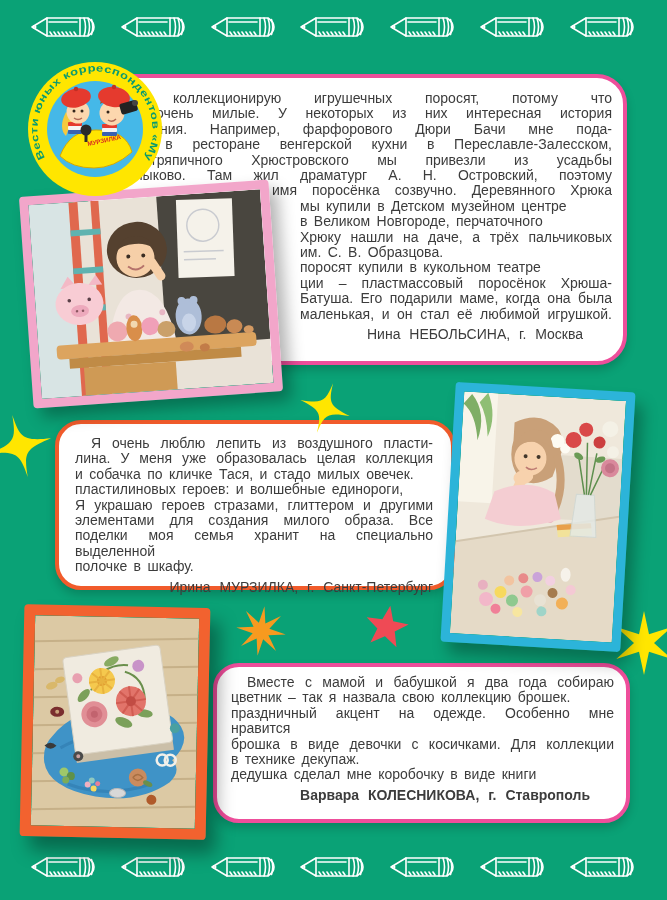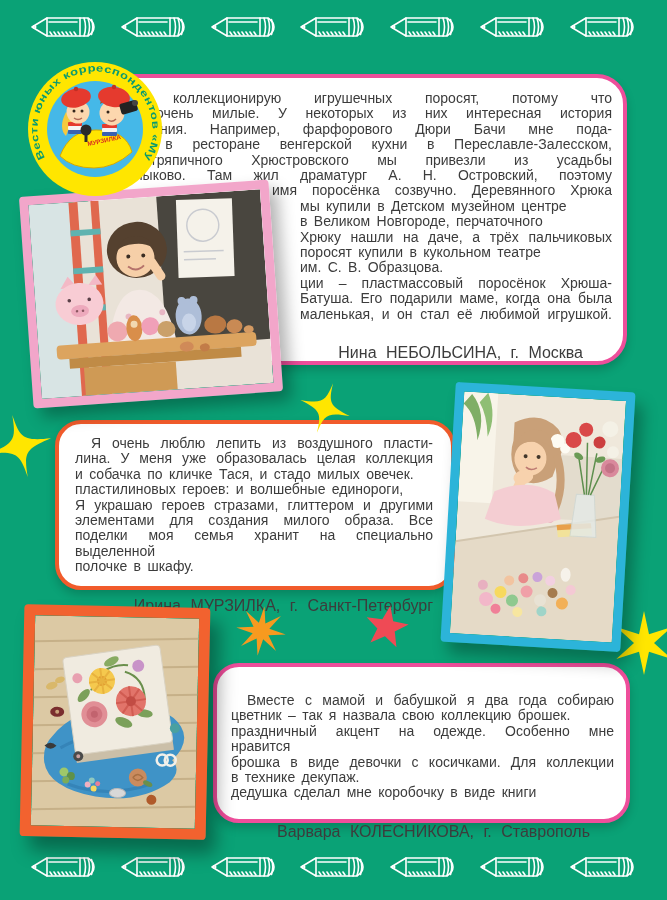--- a/index.html
+++ b/index.html
@@ -19,31 +19,31 @@
   .logo { position:absolute; left:26px; top:60px; width:138px; height:138px; z-index:5; }
 
   
   .card {
     position:absolute; background:#fff; box-sizing:border-box;
     border:4px solid #ee4e9b; box-shadow:0 5px 10px rgba(0,0,0,.18);
     color:#3c3c3c; font-size:14px; line-height:15.4px;
   }
   .card1 { left:88px; top:74px;  width:539px; height:291px; border-radius:30px; padding:13px 11px 0 22px; z-index:1; }
   .card2 { left:55px; top:420px; width:400px; height:170px; border-radius:26px; padding:12px 18px 1px 16px; border-color:#f15b2b; }
-  .card3 { left:213px; top:663px; width:417px; height:160px; border-radius:26px; padding:26px 12px 0 14px; }
+  .card3 { left:213px; top:663px; width:417px; height:160px; border-radius:26px; padding:8px 12px 0 14px; }
   .part2 { margin-left:186px; }
   .tl { text-align:left; word-spacing:2.5px; white-space:nowrap; }
   .tl.j { text-align:justify; text-align-last:justify; white-space:normal; }
   .tl.ind { text-indent:16px; }
   .tl.ind2 { text-indent:13px; }
   .tl.pull { margin-left:-28px; }
-  .author { text-align:right; margin-top:23px; word-spacing:5px; font-size:16px; }
+  .author { text-align:right; margin-top:5px; word-spacing:5px; font-size:14px; }
   .card1 .author { margin-right:29px; }
   .card2 .author { margin-right:0; }
-  .card3 .author { margin-right:24px; }
+  .card3 .author { margin-right:24px;font-weight:bold; }
 
   
   .photo { position:absolute; box-sizing:border-box; overflow:hidden; z-index:3; border-radius:4px; }
   .photo svg { display:block; width:100%; height:100%; }
   .photo1 { left:26px;  top:188px; width:250px; height:212px; border:9px solid  #f2a6ca; transform:rotate(-4deg);  box-shadow:8px 10px 16px rgba(0,0,0,.30); }
   .photo2 { left:448px; top:387px; width:180px; height:260px; border:9px solid  #2cb4d9; transform:rotate(3.4deg); box-shadow:8px 12px 16px rgba(0,0,0,.30); }
   .photo3 { left:22px;  top:606px; width:186px; height:232px; border:11px solid #f2622f; transform:rotate(1.2deg); box-shadow:10px 14px 18px rgba(0,0,0,.35); }
 
   
   .star { position:absolute; z-index:2; }
@@ -151,22 +151,22 @@
         <div class="tl j">появления. Например, фарфорового Дюри Бачи мне пода-</div>
         <div class="tl j">рили в ресторане венгерской кухни в Переславле-Залесском,</div>
         <div class="tl j">а тряпичного Хрюстровского мы привезли из усадьбы</div>
         <div class="tl j">Щелыково. Там жил драматург А. Н. Островский, поэтому</div>
       </div>
     <div class="part2">
         <div class="tl j pull">имя поросёнка созвучно. Деревянного Хрюка</div>
         <div class="tl ">мы купили в Детском музейном центре</div>
         <div class="tl ">в Великом Новгороде, перчаточного</div>
         <div class="tl j">Хрюку нашли на даче, а трёх пальчиковых</div>
+        <div class="tl ">им. С. В. Образцова.</div>
         <div class="tl ">поросят купили в кукольном театре</div>
-        <div class="tl ">им. С. В. Образцова.</div>
         <div class="tl j">ции – пластмассовый поросёнок Хрюша-</div>
         <div class="tl j">Батуша. Его подарили маме, когда она была</div>
         <div class="tl j">маленькая, и он стал её любимой игрушкой.</div>
       </div>
     <div class="author">Нина НЕБОЛЬСИНА, г. Москва</div>
   </article>
 
   <figure class="photo photo1" style="margin:0">
     <svg viewBox="0 0 232 194" preserveAspectRatio="none">
       <rect width="232" height="194" fill="#e9e2d7"></rect>

